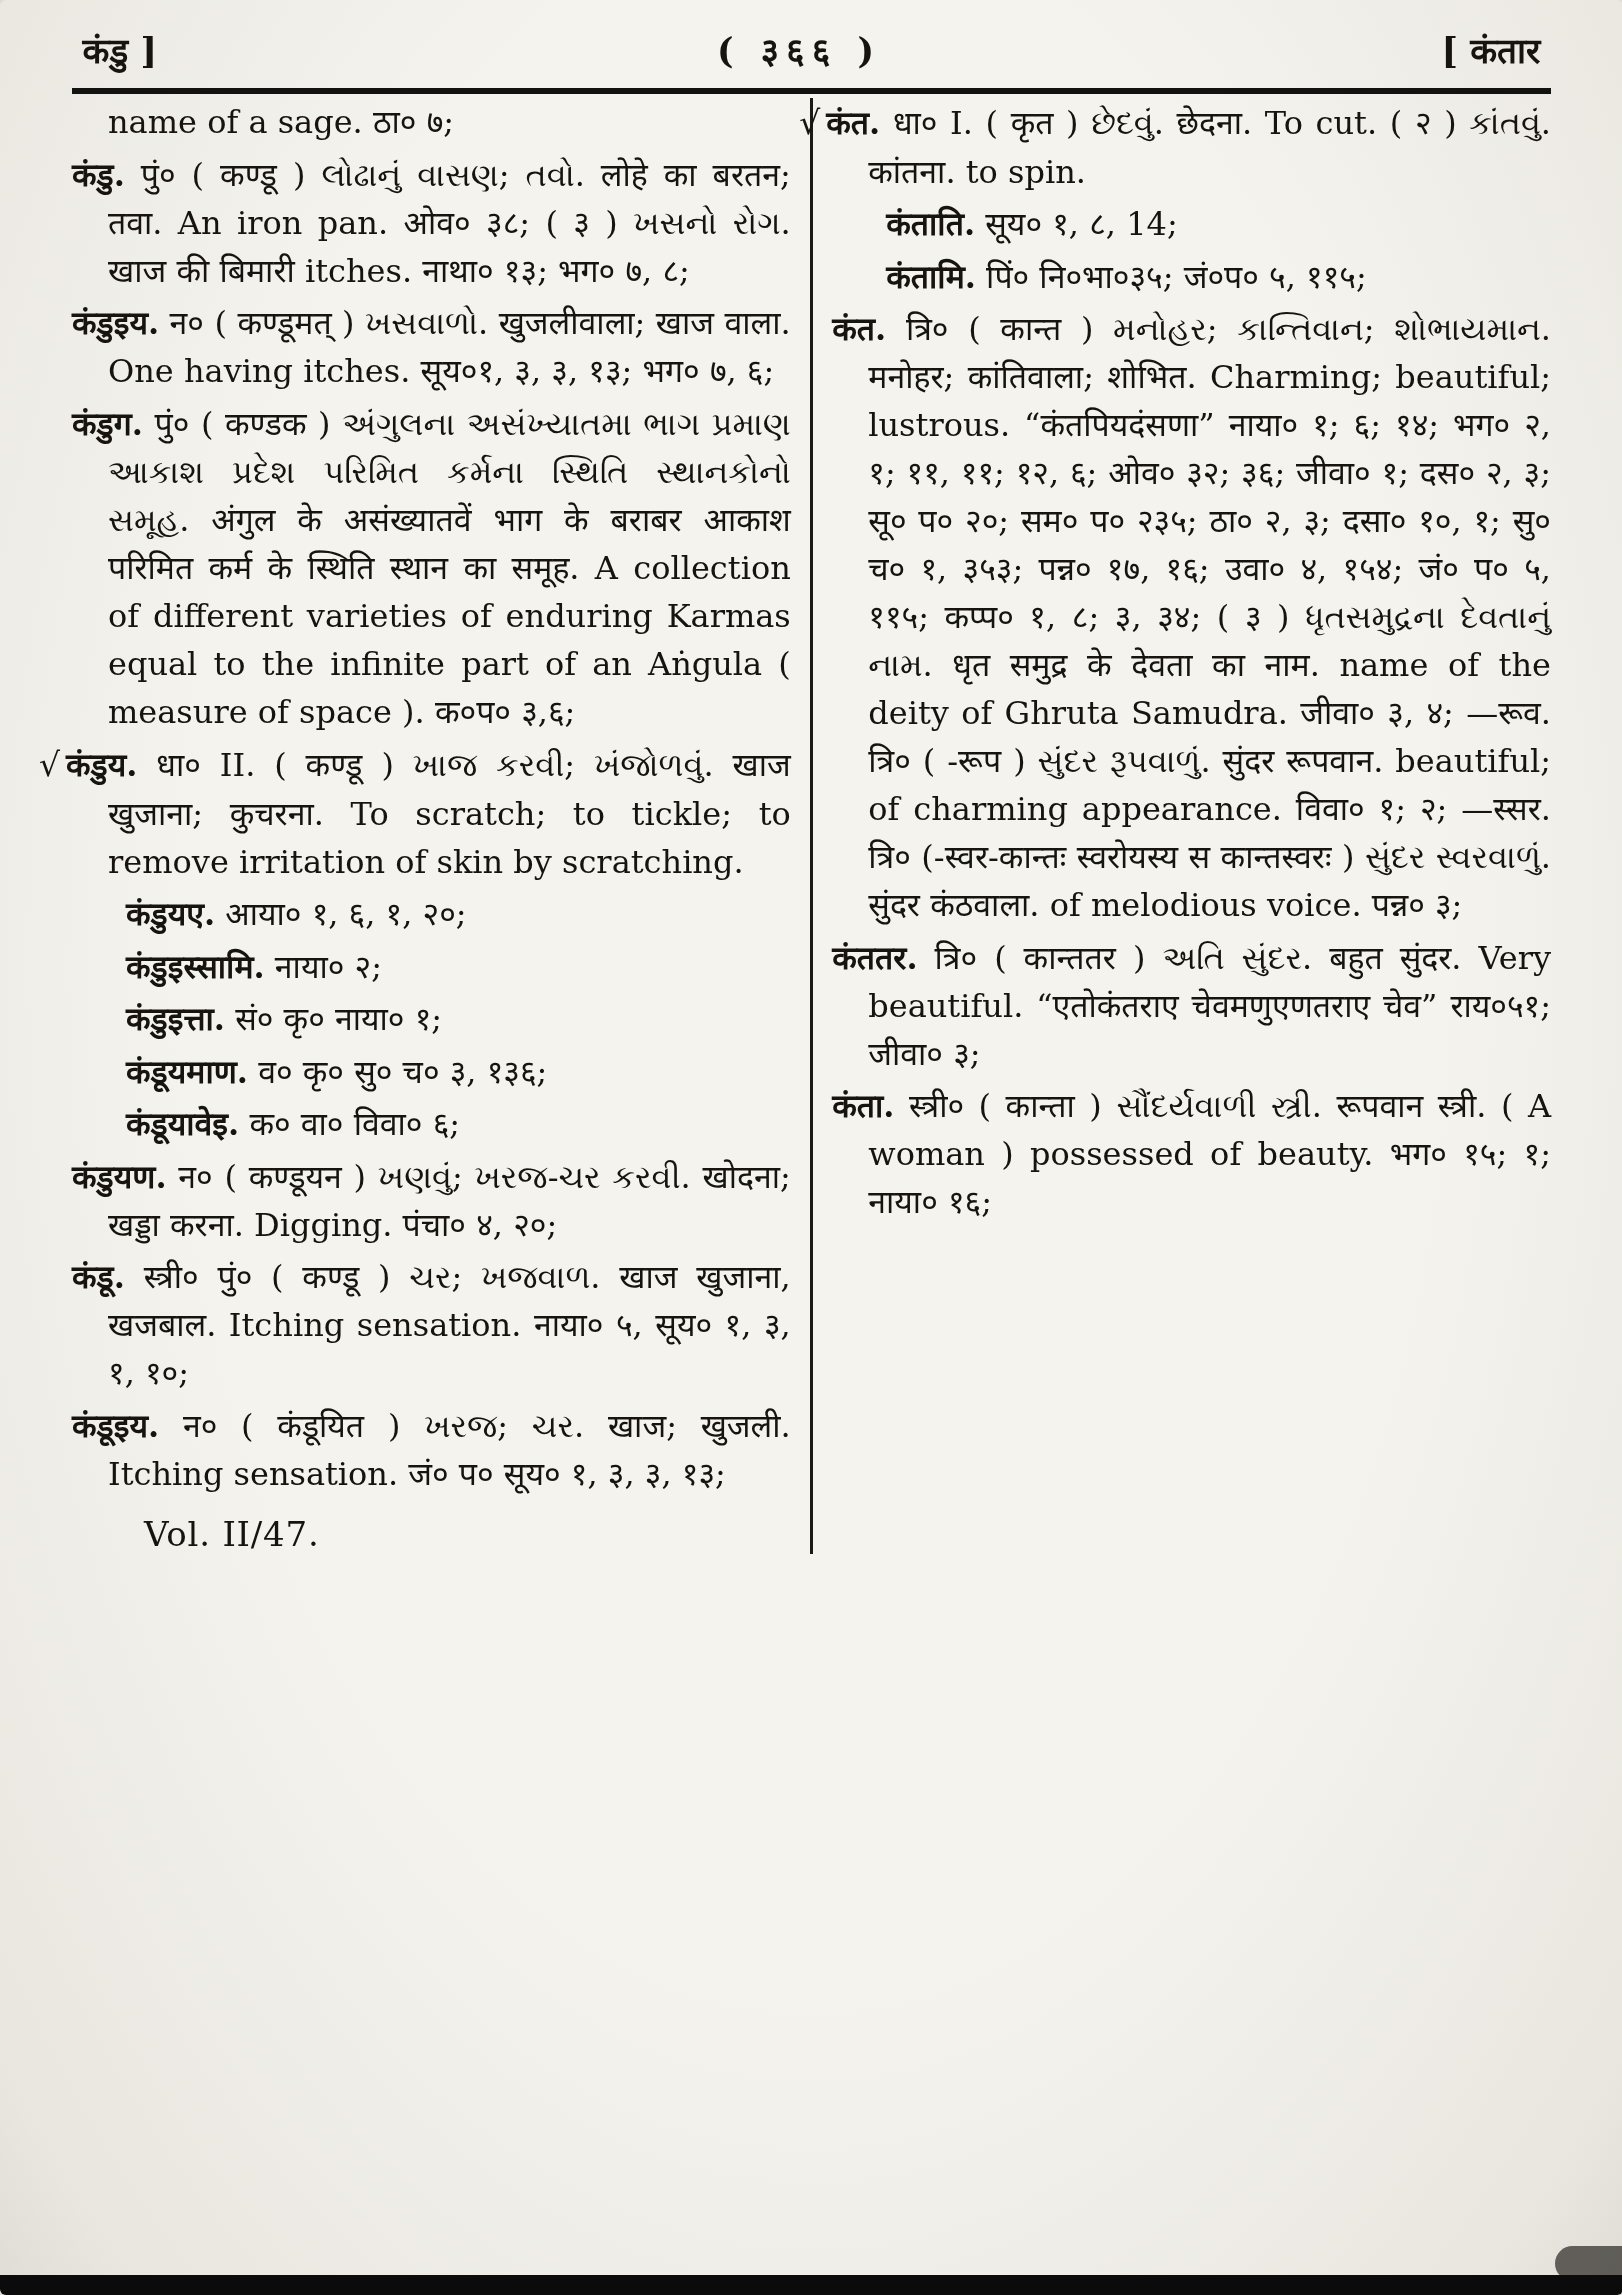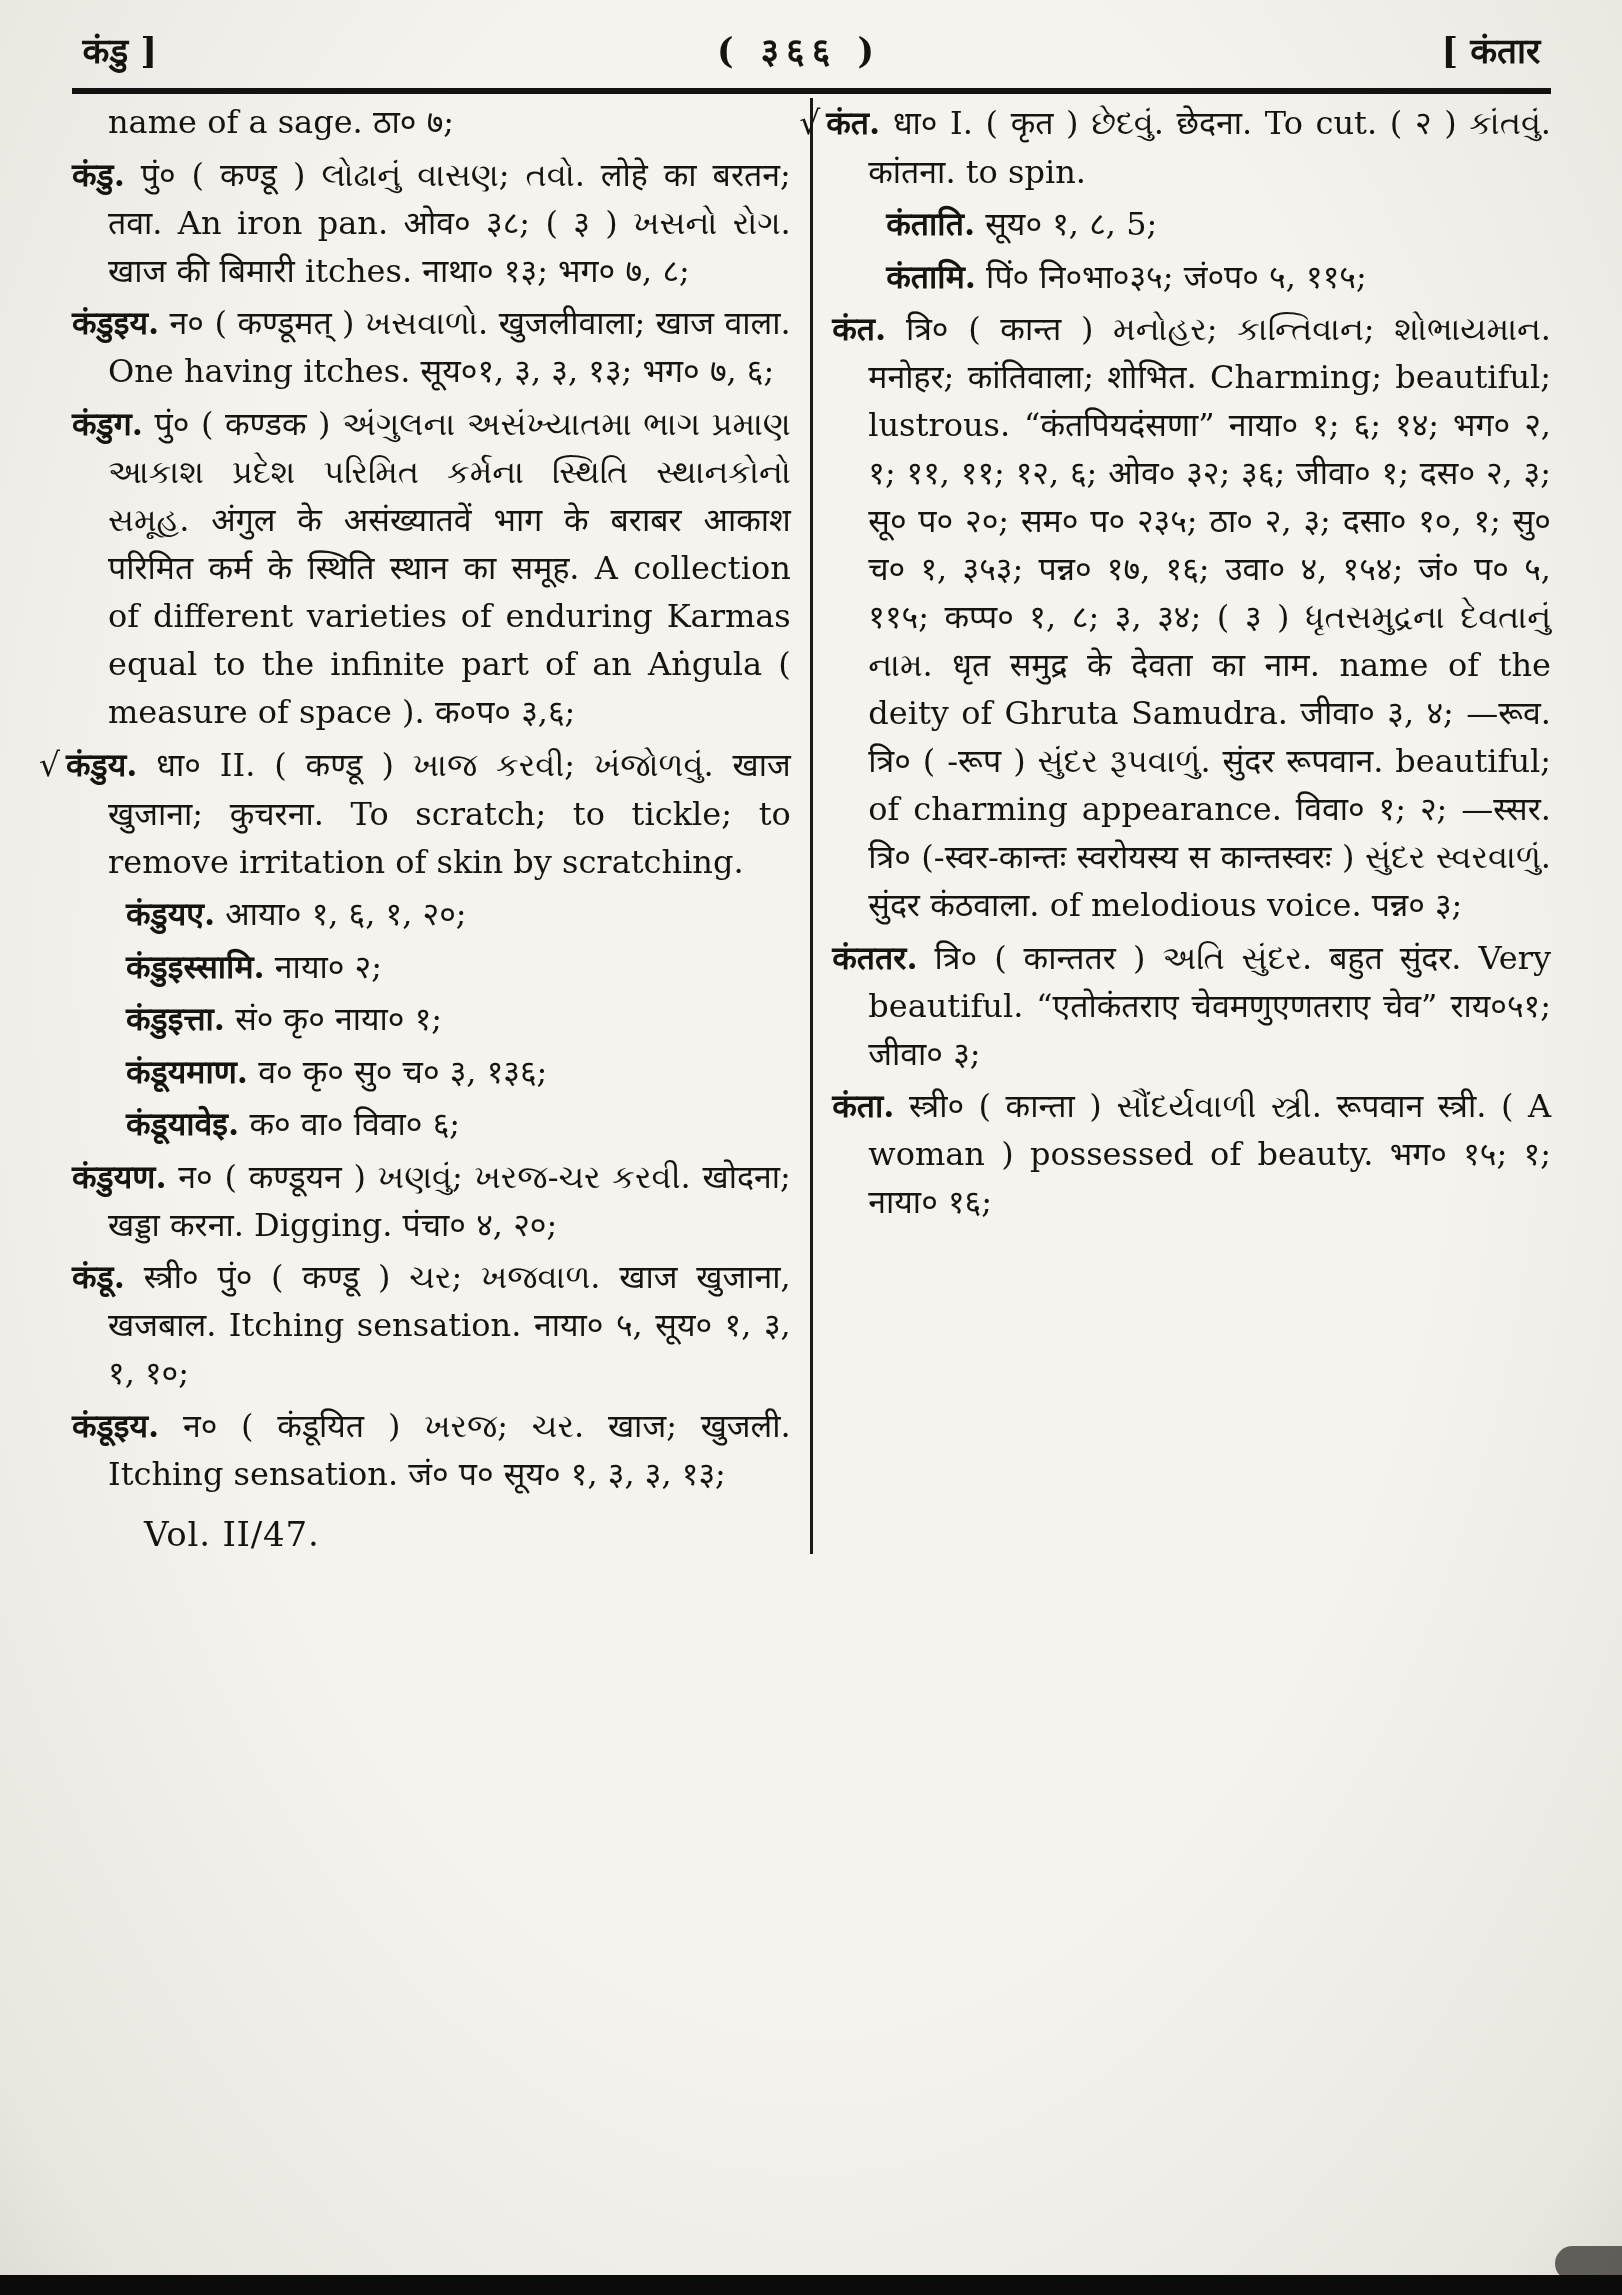--- a/index.html
+++ b/index.html
@@ -10,20 +10,21 @@
     color: #17140f;
   }
   .page {
     position: relative;
     width: 1623px;
     min-height: 2295px;
     box-sizing: border-box;
     background: radial-gradient(ellipse at 50% 42%, #f5f3ee 55%, #e9e6e0 92%, #dfdcd5 100%);
     padding: 26px 72px 45px 72px;
     overflow: hidden;
+    border-radius: 6px;
   }
   .header {
     display: flex;
     justify-content: space-between;
     align-items: baseline;
     font-size: 35px;
     font-weight: bold;
     padding: 0 10.6px;
   }
   .pageno { letter-spacing: 7.5px; }
@@ -131,21 +132,21 @@
 
       <p class="vol-footer">Vol. II/47.</p>
     </div>
 
     <div class="divider"></div>
 
     <div class="col">
 
       <p class="entry root"><span class="mark">√</span><span class="head">कंत.</span> <span class="body">धा० I. ( कृत ) છેદવું. छेदना. To cut. ( २ ) કાંતવું. कांतना. to spin.</span></p>
 
-      <p class="entry sub"><span class="head">कंताति.</span> <span class="body">सूय० १, ८, 5;</span></p>
+      <p class="entry sub"><span class="head">कंताति.</span> <span class="body">सूय० १, ८, 14;</span></p>
 
       <p class="entry sub"><span class="head">कंतामि.</span> <span class="body">पिं० नि०भा०३५; जं०प० ५, ११५;</span></p>
 
       <p class="entry"><span class="head">कंत.</span> <span class="body">त्रि० ( कान्त ) મનોહર; કાન્તિવાન; શોભાયમાન. मनोहर; कांतिवाला; शोभित. Charming; beautiful; lustrous. “कंतपियदंसणा” नाया० १; ६; १४; भग० २, १; ११, ११; १२, ६; ओव० ३२; ३६; जीवा० १; दस० २, ३; सू० प० २०; सम० प० २३५; ठा० २, ३; दसा० १०, १; सु० च० १, ३५३; पन्न० १७, १६; उवा० ४, १५४; जं० प० ५, ११५; कप्प० १, ८; ३, ३४; ( ३ ) ધૃતસમુદ્રના દેવતાનું નામ. धृत समुद्र के देवता का नाम. name of the deity of Ghruta Samudra. जीवा० ३, ४; —रूव. त्रि० ( -रूप ) સુંદર રૂપવાળું. सुंदर रूपवान. beautiful; of charming appearance. विवा० १; २; —स्सर. त्रि० (-स्वर-कान्तः स्वरोयस्य स कान्तस्वरः ) સુંદર સ્વરવાળું. सुंदर कंठवाला. of melodious voice. पन्न० ३;</span></p>
 
 
       <p class="entry"><span class="head">कंततर.</span> <span class="body">त्रि० ( कान्ततर ) અતિ સુંદર. बहुत सुंदर. Very beautiful. “एतोकंतराए चेवमणुएणतराए चेव” राय०५१; जीवा० ३;</span></p>
 
       <p class="entry"><span class="head">कंता.</span> <span class="body">स्त्री० ( कान्ता ) સૌંદર્યવાળી સ્ત્રી. रूपवान स्त्री. ( A woman ) possessed of beauty. भग० १५; १; नाया० १६;</span></p>
 

